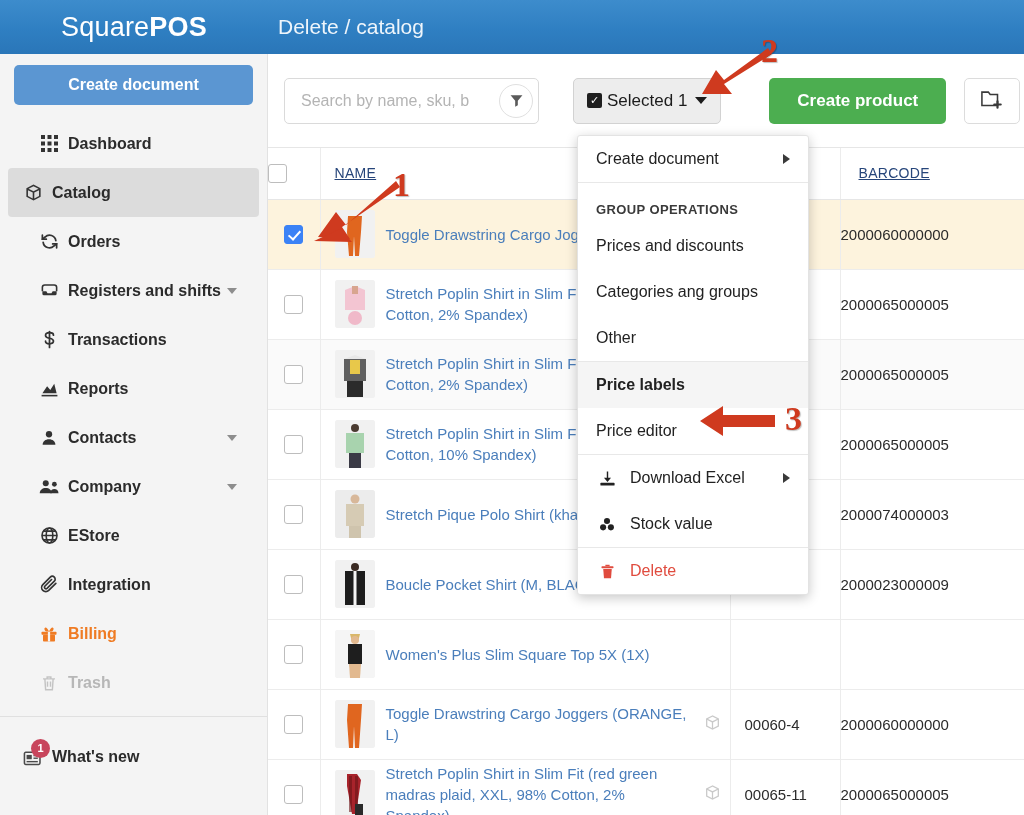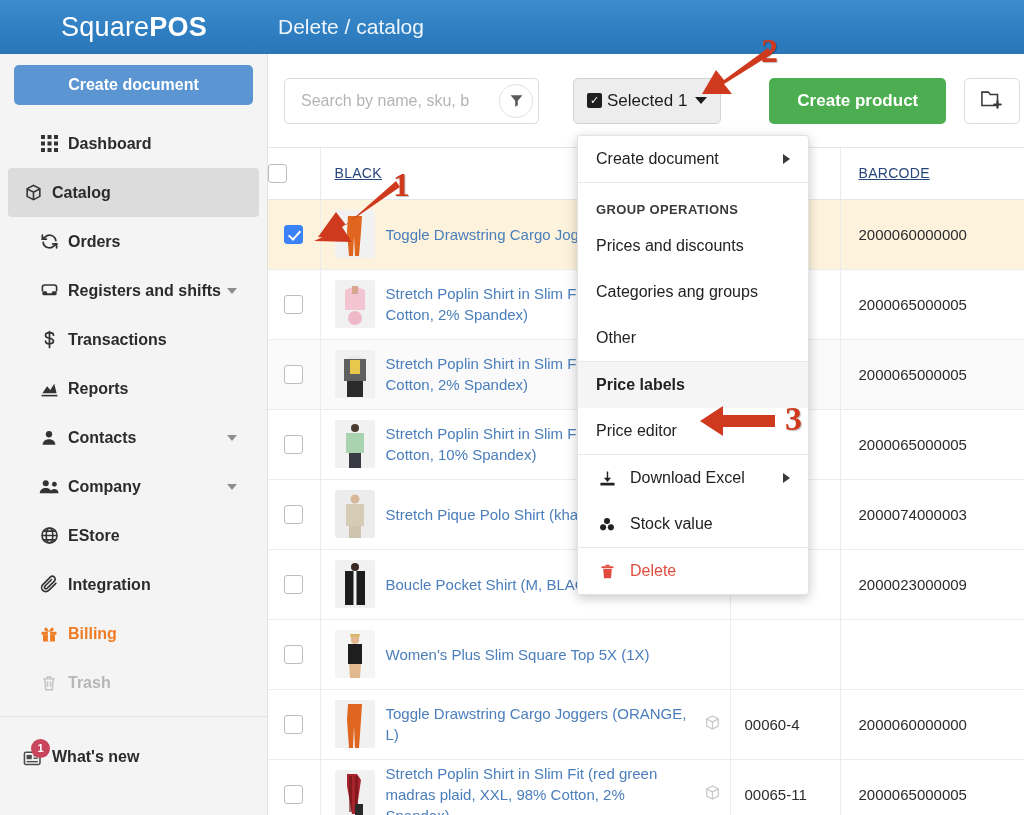--- a/index.html
+++ b/index.html
@@ -145,21 +145,21 @@
   .thumb {
     width: 40px; height: 48px; flex: 0 0 40px; border-radius: 3px;
     background: #f1f1f1; overflow: hidden; position: relative;
   }
   .pname {
     color: #4a7ebb; font-size: 15px; line-height: 21px; cursor: pointer;
     flex: 1 1 auto;
   }
   .boxico { flex: 0 0 18px; color: #c9c9c9; }
   .skucell { padding-left: 14px; font-size: 15px; color: #2b2b2b; }
-  .barcell { padding-left: 18px; font-size: 15px; color: #2b2b2b; }
+  .barcell { font-size: 15px; color: #2b2b2b; }
 
   
   .menu {
     position: absolute; left: 577px; top: 135px; width: 232px;
     background: #fff; border: 1px solid #e3e3e3; border-radius: 3px;
     box-shadow: 0 3px 12px rgba(0,0,0,.22); z-index: 40; padding: 0;
   }
   .mi {
     height: 46px; display: flex; align-items: center; padding: 0 18px;
     font-size: 16px; color: #222; cursor: pointer; gap: 12px;
@@ -389,21 +389,21 @@
       </div>
     </div>
 
     <table class="catalog">
       <thead>
         <tr>
           <th class="col-chk">
             <span class="chk"></span>
           </th>
           <th class="col-name">
-            <span class="sortable" style="margin-left:14px">BLACK</span>
+            <span class="sortable" style="margin-left:14px">NAME</span>
           </th>
           <th class="col-sku"></th>
           <th class="col-barcode">
             <span class="sortable" style="margin-left:18px">BARCODE</span>
           </th>
         </tr>
       </thead>
       <tbody>
 
         <tr class="row selected">

